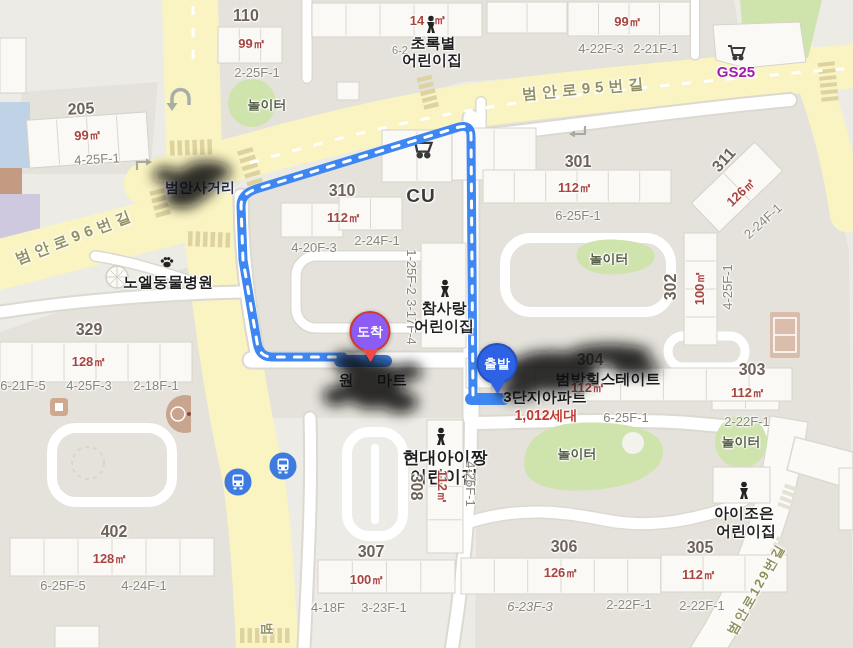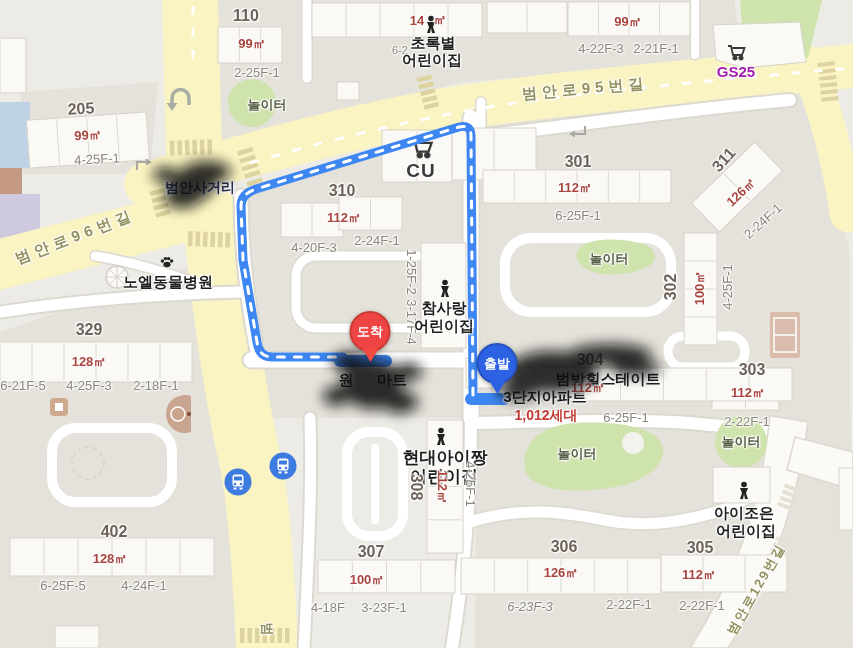--- a/index.html
+++ b/index.html
@@ -9,35 +9,35 @@
   #labels{position:absolute;left:0;top:0;width:703px;height:648px;}
   .lbl{position:absolute;transform:translate(-50%,-50%);white-space:nowrap;line-height:1;
        text-shadow:0 0 2px #fff,0 0 2px #fff,0 0 3px #fff,1px 1px 2px #fff,-1px -1px 2px #fff;}
   .num{font-size:16px;font-weight:bold;color:#6e6259;}
   .size{font-size:13px;font-weight:bold;color:#a8453f;}
   .code{font-size:13px;color:#8b867c;}
   .codesm{font-size:11px;color:#8b867c;}
   .poi{font-size:15px;font-weight:bold;color:#1e1e1e;}
   .poilg{font-size:17px;font-weight:bold;color:#1e1e1e;}
   .store{font-size:15px;font-weight:bold;color:#a21caf;}
-  .storelg{font-size:19px;font-weight:bold;color:#3a3a3a;letter-spacing:1px;}
+  .storelg{font-size:19px;font-weight:bold;color:#3a3a3a;letter-spacing:1px;margin-top:25px;}
   .road{font-size:15px;font-weight:bold;color:#92905e;letter-spacing:5px;}
   .roadsm{font-size:13px;font-weight:bold;color:#92905e;letter-spacing:2px;}
   .pg{font-size:13px;font-weight:bold;color:#566047;}
   .red{font-size:14px;font-weight:bold;color:#c13b35;}
   .xing{font-size:14px;font-weight:bold;color:#2a3150;}
   
   .pin{position:absolute;transform:translate(-50%,-100%);display:flex;flex-direction:column;
        align-items:center;filter:drop-shadow(0 1px 2px rgba(0,0,0,.35));z-index:30;}
   .pin .bub{width:37px;height:37px;border-radius:50%;display:flex;align-items:center;
        justify-content:center;color:#fff;font-size:13px;font-weight:bold;}
   .pin .tail{width:0;height:0;border:8px solid transparent;border-bottom:0;margin-top:-3px;}
   .pin.start .bub{background:#2d62e4;border:2px solid #2450c0;}
   .pin.start .tail{border-top:13px solid #2d62e4;}
-  .pin.end .bub{background:#ef4444;border:2px solid #cc3a33;text-align:center;}
+  .pin.end .bub{background:#8b5cf6;border:2px solid #cc3a33;text-align:center;}
   .pin.end .tail{border-top:13px solid #f04a42;}
   #blurlayer{pointer-events:none;z-index:20;}
   
   path.rc{stroke:#dcd9d0;fill:none;stroke-linecap:round;stroke-linejoin:round;}
   path.rf{stroke:#ffffff;fill:none;stroke-linecap:round;stroke-linejoin:round;}
   rect.bldg,polygon.bldg{fill:#faf9f5;stroke:#d6d3c9;stroke-width:1;}
 </style>
 </head>
 <body>
 

